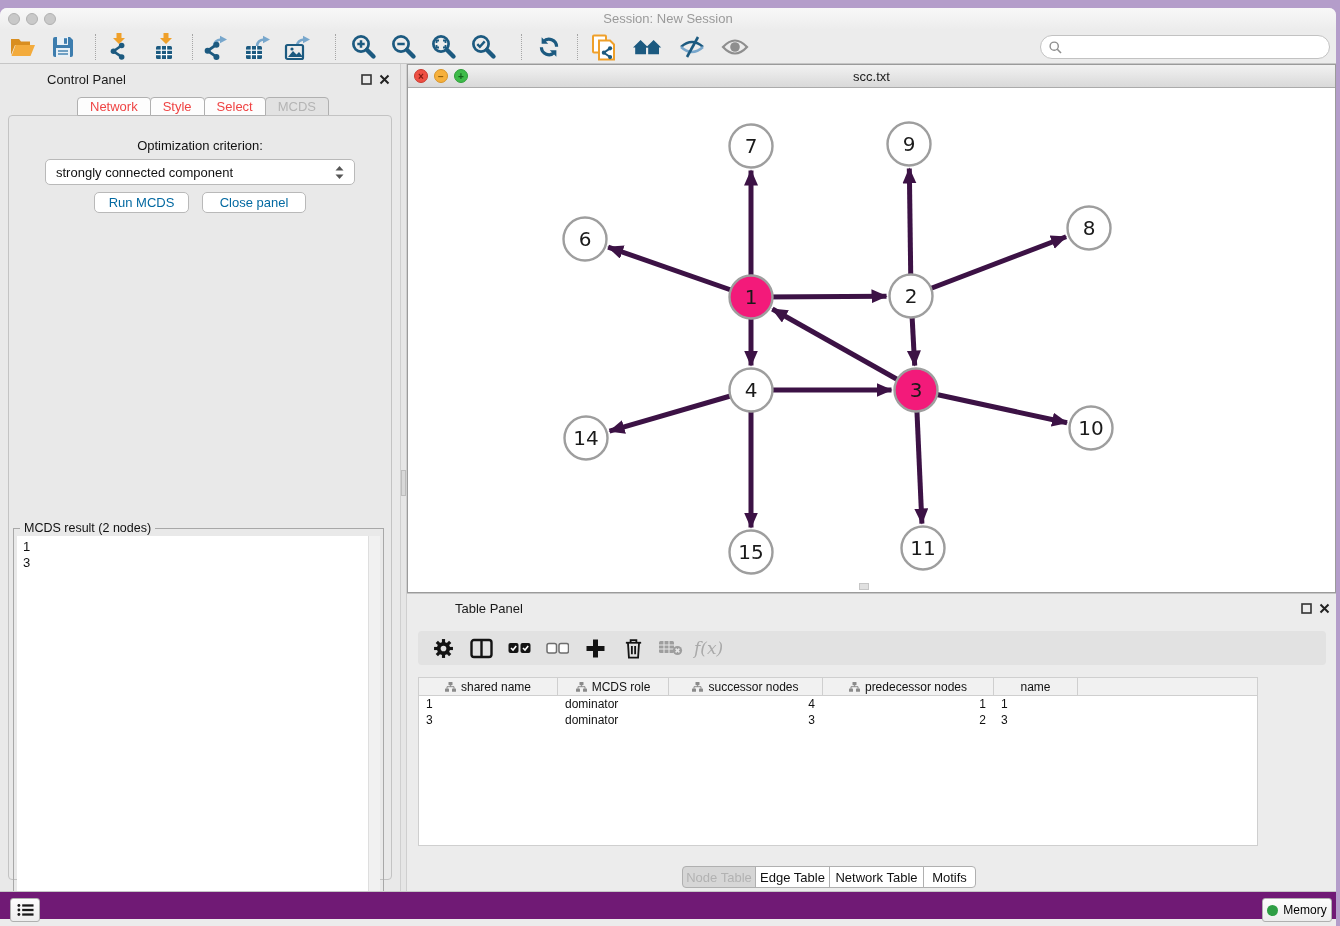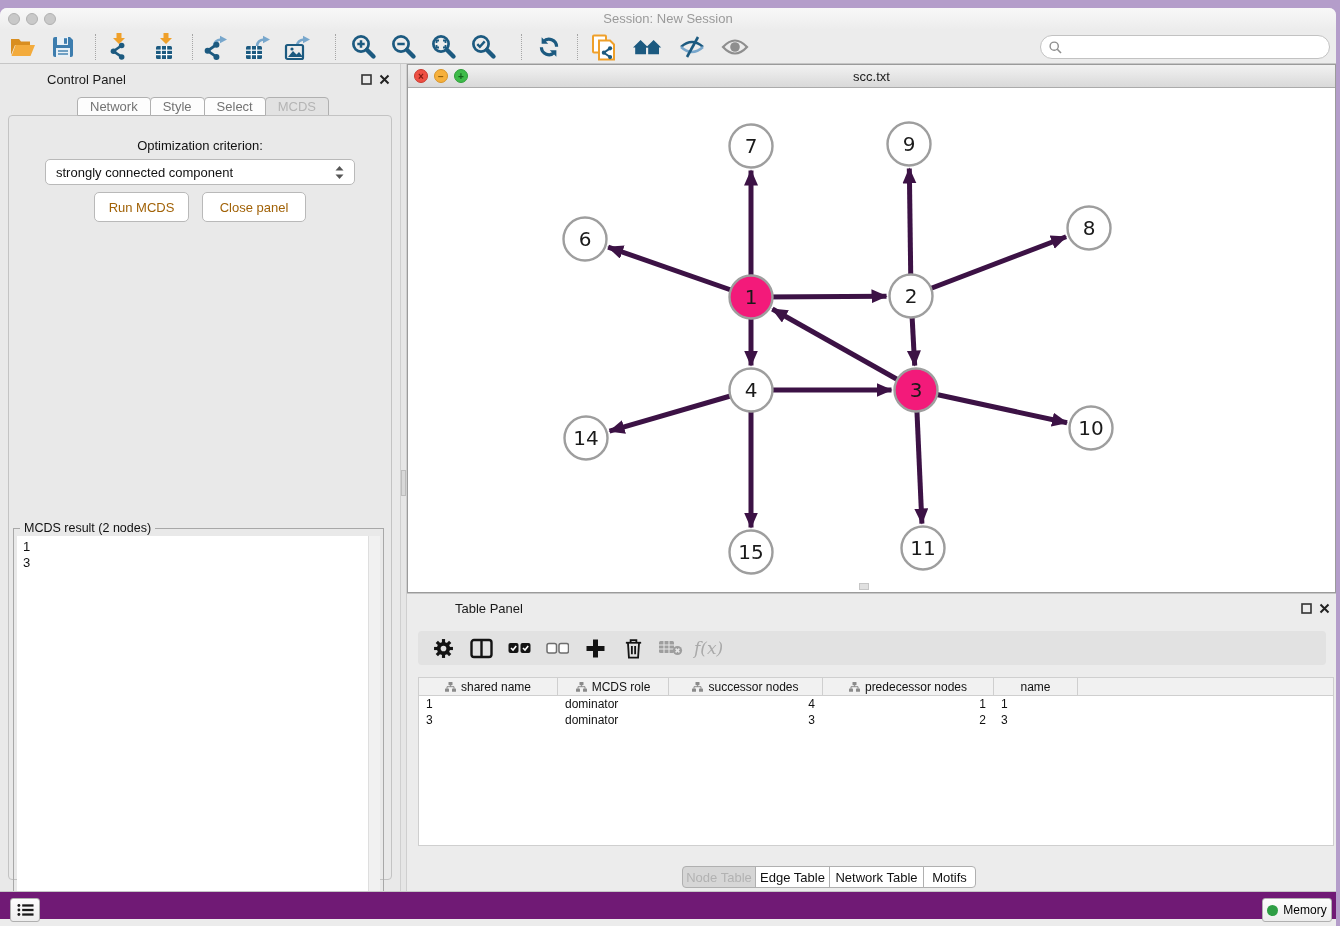--- a/index.html
+++ b/index.html
@@ -40,35 +40,35 @@
   .search-box input { border:none; outline:none; flex:1; font-size:12px; margin-left:6px;
     font-family:"Liberation Sans",sans-serif; background:transparent;}
   
   .control-panel { position:absolute; left:0; top:56px; width:400px; height:827px; background:#e9e9e9; }
   .panel-title { position:absolute; left:12px; top:8px; font-size:13px; color:#1a1a1a;margin-left:35px; }
   .panel-ctrl { position:absolute; top:9px; width:13px; height:13px; display:flex; align-items:center; justify-content:center; }
   .cp-tabs { position:absolute; left:78px; top:33px; height:19px; display:flex; }
   .cp-tab {
     height:19px; border:1px solid #b0b0b0; background:#fdfdfd; margin-left:-1px;
     border-radius:4px 4px 0 0; font-size:13px; display:flex; align-items:center; justify-content:center;
-    padding:0 12px; color:#737373; position:relative; z-index:1;
+    padding:0 12px; color:#ef4444; position:relative; z-index:1;
   }
   .cp-tab.active { background:#e2e2e2; color:#b4b4b4; z-index:0; }
   .cp-pane { position:absolute; left:8px; top:51px; width:384px; height:765px;
     border:1px solid #c3c3c3; border-radius:4px; }
   .opt-label { position:absolute; left:0; top:74px; width:400px; text-align:center; font-size:13px; }
   .criterion-select {
     position:absolute; left:45px; top:95px; width:310px; height:23px;
     background:#fff; border:1px solid #b9b9b9; border-radius:5px;
     display:flex; align-items:center; font-size:13px; padding:12px 10px;
   }
   .criterion-select .chevrons { margin-left:auto; }
   .cp-btn {
-    position:absolute; top:128px; height:30px; background:#fff; border:1px solid #b9b9b9;
-    border-radius:5px; font-size:13px; font-family:"Liberation Sans",sans-serif; color:#a16207;
+    position:absolute; top:128px; height:21px; background:#fff; border:1px solid #b9b9b9;
+    border-radius:5px; font-size:13px; font-family:"Liberation Sans",sans-serif; color:#0369a1;
   }
   .result-group {
     position:absolute; left:13px; top:464px; width:371px; height:376px;
     border:1px solid #a8a8a8;
   }
   .result-legend {
     position:absolute; left:6px; top:-8px; background:#e9e9e9; padding:0 4px; font-size:12.5px;
   }
   .result-area {
     position:absolute; left:3px; top:7px; right:3px; bottom:3px; background:#fff;
@@ -93,21 +93,21 @@
   .h-grip { position:absolute; left:451px; bottom:2px; width:10px; height:7px;
     background:#e0e0e0; border:1px solid #c6c6c6; }
   
   .table-panel { position:absolute; left:407px; top:585px; width:929px; height:298px;
     background:#ececec; border-top:1px solid #c6c6c6; }
   .tp-toolbar { position:absolute; left:11px; top:37px; width:908px; height:34px;
     background:#e2e2e2; border-radius:4px; display:flex; align-items:center; padding-left:10px; gap:8px;text-align:center; }
   .tp-btn { width:30px; height:28px; border:none; background:none; display:flex;
     align-items:center; justify-content:center; padding:0; }
   .fx-label { font-size:17px; color:#a9a9a9; font-family:"DejaVu Serif", serif; font-style:italic; }
-  .node-table { position:absolute; left:11px; top:83px; width:916px; height:169px;
+  .node-table { position:absolute; left:11px; top:83px; width:840px; height:169px;
     background:#fff; border:1px solid #cfcfcf; overflow:hidden; }
   .nt-header { display:flex; height:18px; background:#f1f1f1; border-bottom:1px solid #cfcfcf; }
   .nt-hcell { display:flex; align-items:center; justify-content:center; gap:5px;
     font-size:12px; border-right:1px solid #cfcfcf; height:18px; }
   .nt-row { display:flex; height:16px; font-size:12px; align-items:center; }
   .nt-cell { height:16px; line-height:16px; white-space:nowrap; overflow:hidden; }
   .tp-tabs { position:absolute; left:276px; top:272px; height:22px; display:flex; }
   .tp-tab { height:22px; border:1px solid #b0b0b0; background:#fff; margin-left:-1px;
     font-size:13px; display:flex; align-items:center; justify-content:center; color:#111; }
   .tp-tab:first-child { border-radius:4px 0 0 4px; }

